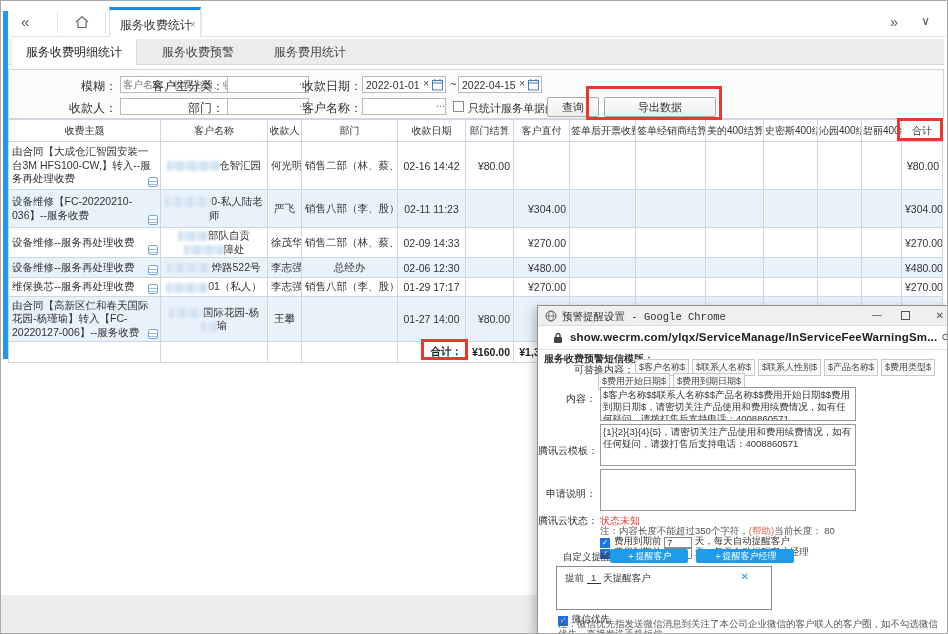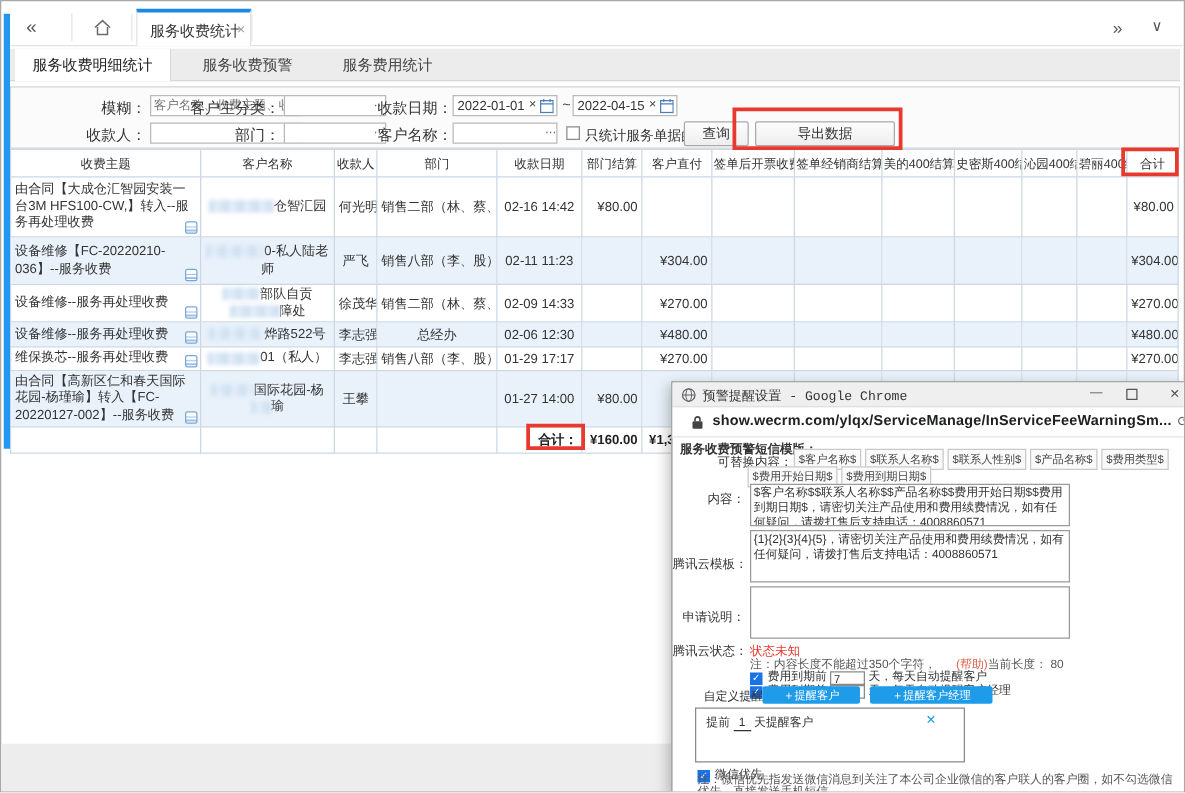--- a/index.html
+++ b/index.html
@@ -74,21 +74,21 @@
   .p-url { position:absolute; left:0; top:20px; width:100%; height:24px; background:#fff; border-bottom:1px solid #e3e3e3; }
   .p-url .u-txt { position:absolute; left:32px; top:5px; font-size:11.5px; font-weight:700; color:#202124; letter-spacing:.2px; white-space:nowrap; }
   .p-reload { position:absolute; right:0px; top:5px; font-size:11px; color:#5f6368; width:8px; overflow:hidden; }
   .p-formtitle { position:absolute; left:6px; top:46px; font-weight:700; font-size:10px; color:#333; }
   .p-lbl { position:absolute; text-align:right; font-size:10px; color:#333; white-space:nowrap; }
   .tagline { position:absolute; display:flex; gap:3px; }
   .tag { border:1px solid #c9c9c9; background:#fafafa; font-size:9px; color:#444; padding:1px 3px; white-space:nowrap; }
   .p-ta { position:absolute; left:62px; width:256px; border:1px solid #9a9a9a; resize:none; font-family:inherit; font-size:9.5px; color:#333; line-height:1.25; padding:1px 2px; overflow:hidden; background:#fff; }
   .p-status { position:absolute; left:62px; top:208px; color:#e8392e; font-size:10px; }
   .p-note { position:absolute; left:62px; top:219px; font-size:9.5px; color:#555; white-space:nowrap; }
-  .p-note .help { color:#e0614a;margin-left:16px; }
+  .p-note .help { color:#e0614a; }
   .p-cbrow { position:absolute; left:62px; font-size:9.5px; color:#333; white-space:nowrap; }
   .bluecb { display:inline-block; width:10px; height:10px; background:#1a73e8; color:#fff; font-size:8px; line-height:10px; text-align:center; vertical-align:-1px; margin-right:4px; }
   .daysbox { display:inline-block; width:28px; height:11px; border:1px solid #8a8a8a; font-size:9px; text-align:left; padding-left:2px; vertical-align:-2px; background:#fff; }
   .p-custom-lbl { position:absolute; left:25px; top:246px; font-size:9.5px; color:#333; }
   .p-btn { position:absolute; top:243px; height:14px; background:#1e9be9; color:#fff; font-size:9px; text-align:center; line-height:14px; border-radius:2px; cursor:pointer; white-space:nowrap; }
   .p-box { position:absolute; left:18px; top:260px; width:216px; height:44px; border:1px solid #8a8a8a; background:#fff; }
   .p-box .itm { position:absolute; left:8px; top:5px; font-size:9.5px; color:#333; }
   .p-box .d { display:inline-block; width:14px; border-bottom:1px solid #333; text-align:center; }
   .p-box .x { position:absolute; right:22px; top:4px; color:#1e9be9; font-weight:700; font-size:10px; cursor:pointer; }
   .p-wechat { position:absolute; left:20px; top:307px; font-size:9.5px; color:#333; }
@@ -288,21 +288,21 @@
       <td class="td-r">¥270.00</td>
       <td></td>
           <td></td>
           <td></td>
           <td></td>
           <td></td>
           <td></td>
       <td class="td-r">¥270.00</td>
     </tr>
     <tr class="alt" style="height:45px">
-      <td class="td-subject"><span class="subj-link">由合同【高新区仁和春天国际花园-杨瑾瑜】转入【FC-20220127-002】--服务收费</span><span class="note-icon"></span></td>
+      <td class="td-subject"><span class="subj-link">由合同【高新区仁和春天国际花园-杨瑾瑜】转入【FC-20220127-006】--服务收费</span><span class="note-icon"></span></td>
       <td class="td-cust"><span class="blur" style="width:34px"></span><span>国际花园-杨</span><br><span class="blur" style="width:16px"></span><span>瑜</span></td>
       <td class="td-c">王攀</td>
       <td class="td-c"></td>
       <td class="td-c">01-27 14:00</td>
       <td class="td-r">¥80.00</td>
       <td></td>
       <td></td>
           <td></td>
           <td></td>
           <td></td>

